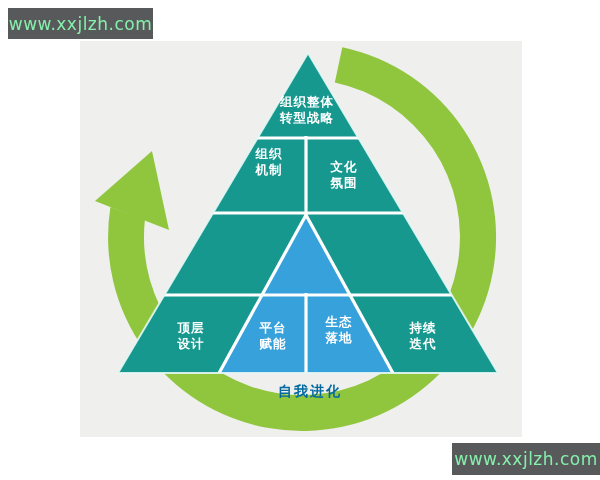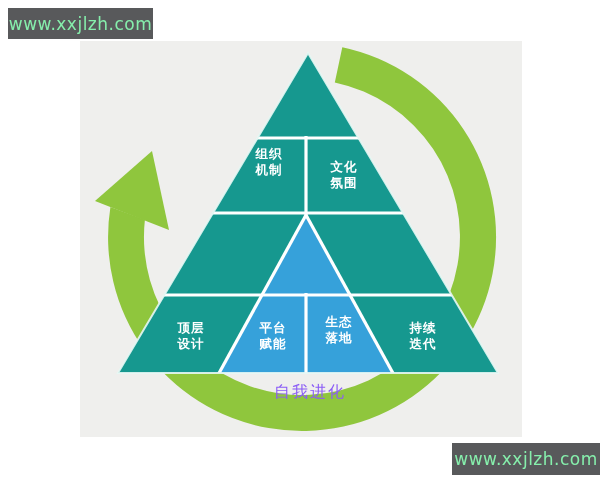--- a/index.html
+++ b/index.html
@@ -13,21 +13,21 @@
     background:#EFEFED;
   }
   .diagram-svg{position:absolute;left:0;top:0;width:600px;height:480px;}
   .label{
     position:absolute;transform:translate(-50%,-50%);
     color:#ffffff;font-size:12.5px;line-height:16px;font-weight:600;
     letter-spacing:1px;text-align:center;white-space:nowrap;
   }
   .cycle-label{
     position:absolute;transform:translate(-50%,-50%);
-    color:#8b5cf6;font-size:16px;font-weight:normal;letter-spacing:2px;
+    color:#0369a1;font-size:14px;font-weight:bold;letter-spacing:2px;
     white-space:nowrap;
   }
   .wm{
     position:absolute;background:#58595B;color:#86efac;
     display:flex;align-items:center;justify-content:center;
     font-size:17px;letter-spacing:0.5px;
   }
   .wm-tl{left:8px;top:8px;width:145px;height:31px;}
   .wm-br{left:452px;top:443px;width:148px;height:32px;}
 </style>
@@ -65,20 +65,24 @@
         <line x1="306" y1="136" x2="306" y2="215"></line>
         <line x1="306" y1="293" x2="306" y2="375"></line>
         <line x1="306" y1="215" x2="218" y2="375"></line>
         <line x1="306" y1="215" x2="394" y2="375"></line>
       </g>
     </g>
 
     <polygon fill="none" stroke-width="2" opacity="0.9" points="308,53 118,373 498,373" stroke="#E7F7F4"></polygon>
   </svg>
 
+  <div class="label" style="left:307px;top:110px">
+    <div>组织整体</div>
+    <div>转型战略</div>
+  </div>
 
   <div class="label" style="left:269px;top:162px">
     <div>组织</div>
     <div>机制</div>
   </div>
 
   <div class="label" style="left:344px;top:175px">
     <div>文化</div>
     <div>氛围</div>
   </div>

